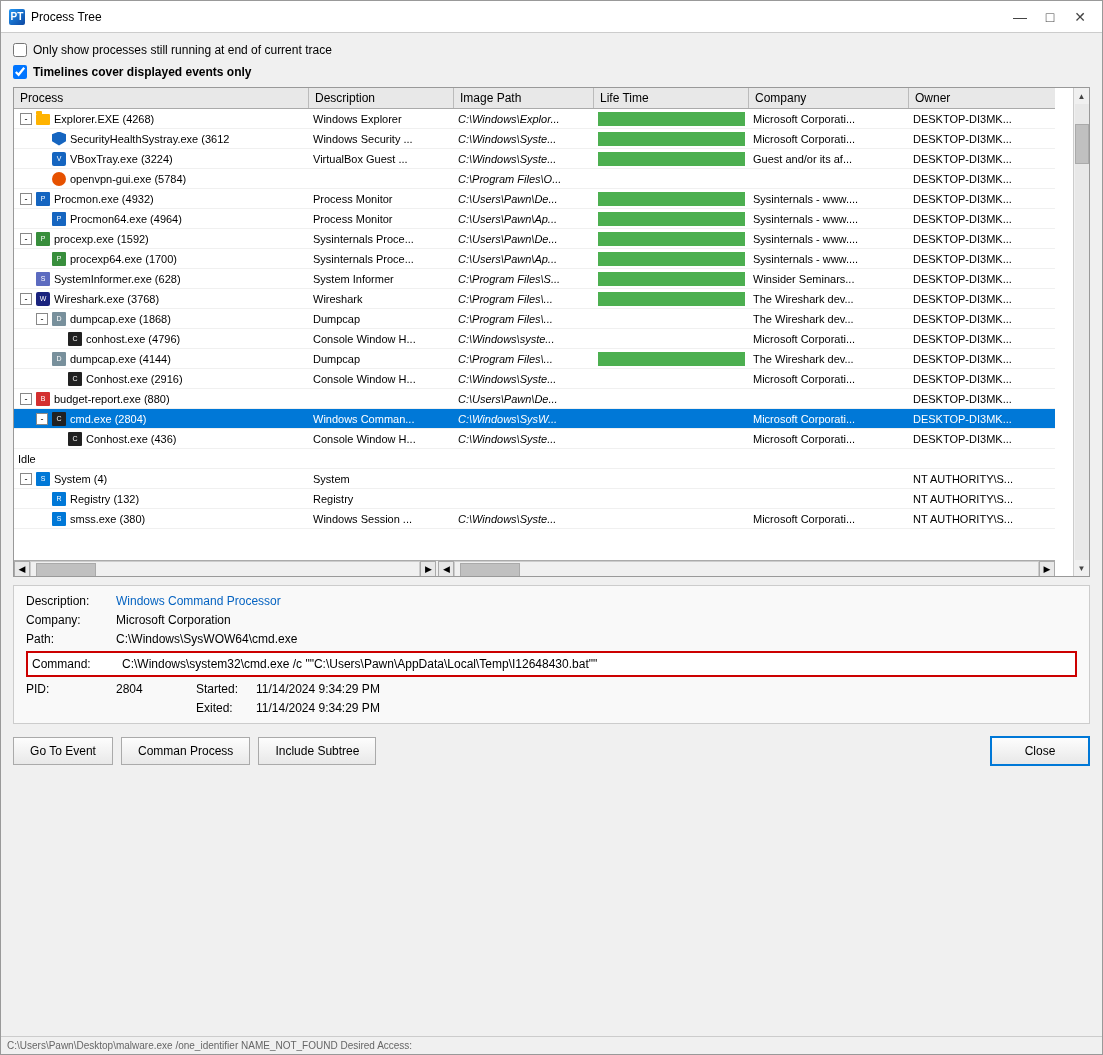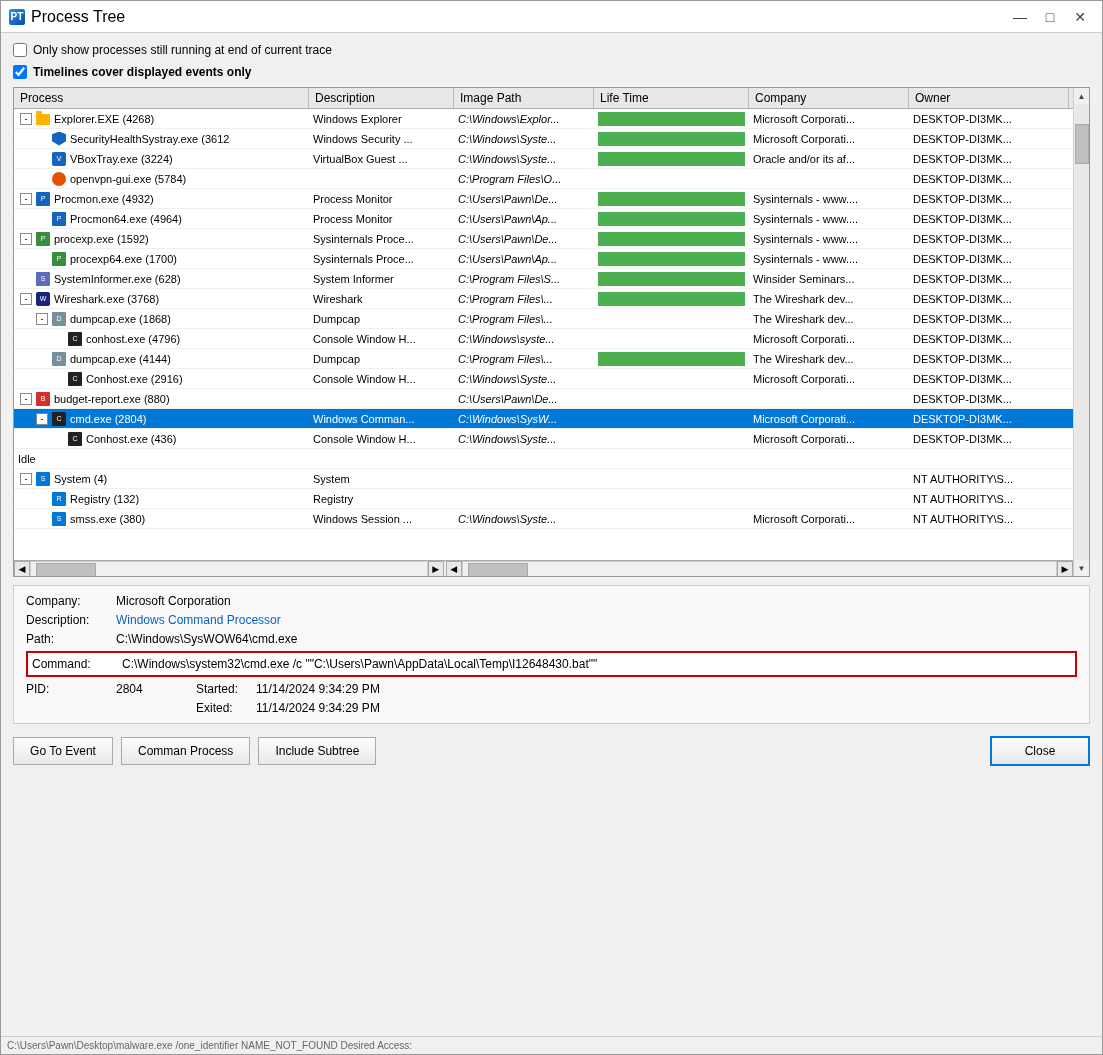--- a/index.html
+++ b/index.html
@@ -41,21 +41,21 @@
       background: linear-gradient(135deg, #2196F3, #0d47a1);
       border-radius: 2px;
       display: flex;
       align-items: center;
       justify-content: center;
       color: white;
       font-size: 8px;
       font-weight: bold;
     }
     .title-text {
-      font-size: 16px;
+      font-size: 12px;
       font-weight: normal;
       color: #000;
     }
     .title-controls {
       display: flex;
       gap: 2px;
     }
     .title-btn {
       width: 28px;
       height: 20px;
@@ -327,21 +327,21 @@
     <div class="checkbox-row">
       <input type="checkbox" style="">
       <label class="checkbox-label">Only show processes still running at end of current trace</label>
     </div>
 
     <div class="checkbox-row">
       <input type="checkbox" checked="" style="">
       <label class="checkbox-label"><strong>Timelines cover displayed events only</strong></label>
     </div>
 
-    <div class="tree-outer" style="height:490px;">
+    <div class="tree-outer" style="height:490px;gap:18px;">
       <div class="tree-main">
 
         <div class="tree-header">
           <div class="col-header col-process">Process</div>
           <div class="col-header col-desc">Description</div>
           <div class="col-header col-path">Image Path</div>
           <div class="col-header col-lifetime">Life Time</div>
           <div class="col-header col-company">Company</div>
           <div class="col-header col-owner">Owner</div>
         </div>
@@ -383,21 +383,21 @@
                 <span class="indent" style="width: 16px; display: inline-block; flex-shrink: 0;"></span>
                 <span style="width: 14px; display: inline-block; flex-shrink: 0;"></span>
                 <span><span style="display:inline-block;width:14px;height:14px;background:#1565C0;border-radius:2px;margin-right:2px;vertical-align:middle;font-size:7px;color:#fff;text-align:center;line-height:14px;">V</span></span>
                 <span style="overflow: hidden; text-overflow: ellipsis; white-space: nowrap;">VBoxTray.exe (3224)</span>
               </div>
               <div class="cell cell-desc">VirtualBox Guest ...</div>
               <div class="cell cell-path">C:\Windows\Syste...</div>
               <div class="cell cell-lifetime">
                 <span class="lifetime-bar"></span>
               </div>
-              <div class="cell cell-company">Oracle and/or its af...</div>
+              <div class="cell cell-company">Guest and/or its af...</div>
               <div class="cell cell-owner">DESKTOP-DI3MK...</div>
             </div>
             <div class="tree-row">
               <div class="cell cell-process">
                 <span class="indent" style="width: 16px; display: inline-block; flex-shrink: 0;"></span>
                 <span style="width: 14px; display: inline-block; flex-shrink: 0;"></span>
                 <span><span style="display:inline-block;width:14px;height:14px;background:#E65100;border-radius:50%;margin-right:2px;vertical-align:middle;"></span></span>
                 <span style="overflow: hidden; text-overflow: ellipsis; white-space: nowrap;">openvpn-gui.exe (5784)</span>
               </div>
               <div class="cell cell-desc"></div>
@@ -655,26 +655,26 @@
         <div class="scroll-arrow">▲</div>
         <div class="scroll-track">
           <div class="scroll-thumb"></div>
         </div>
         <div class="scroll-arrow">▼</div>
       </div>
     </div>
 
     <div class="info-panel">
       <div class="info-row">
+        <span class="info-label">Description:</span>
+        <span class="info-value blue">Windows Command Processor</span>
+      </div>
+      <div class="info-row">
         <span class="info-label">Company:</span>
         <span class="info-value">Microsoft Corporation</span>
-      </div>
-      <div class="info-row">
-        <span class="info-label">Description:</span>
-        <span class="info-value blue">Windows Command Processor</span>
       </div>
       <div class="info-row">
         <span class="info-label">Path:</span>
         <span class="info-value">C:\Windows\SysWOW64\cmd.exe</span>
       </div>
       <div class="command-row">
         <span class="info-label">Command:</span>
         <span class="info-value highlighted">C:\Windows\system32\cmd.exe /c ""C:\Users\Pawn\AppData\Local\Temp\I12648430.bat""</span>
       </div>
       <div class="info-row">

